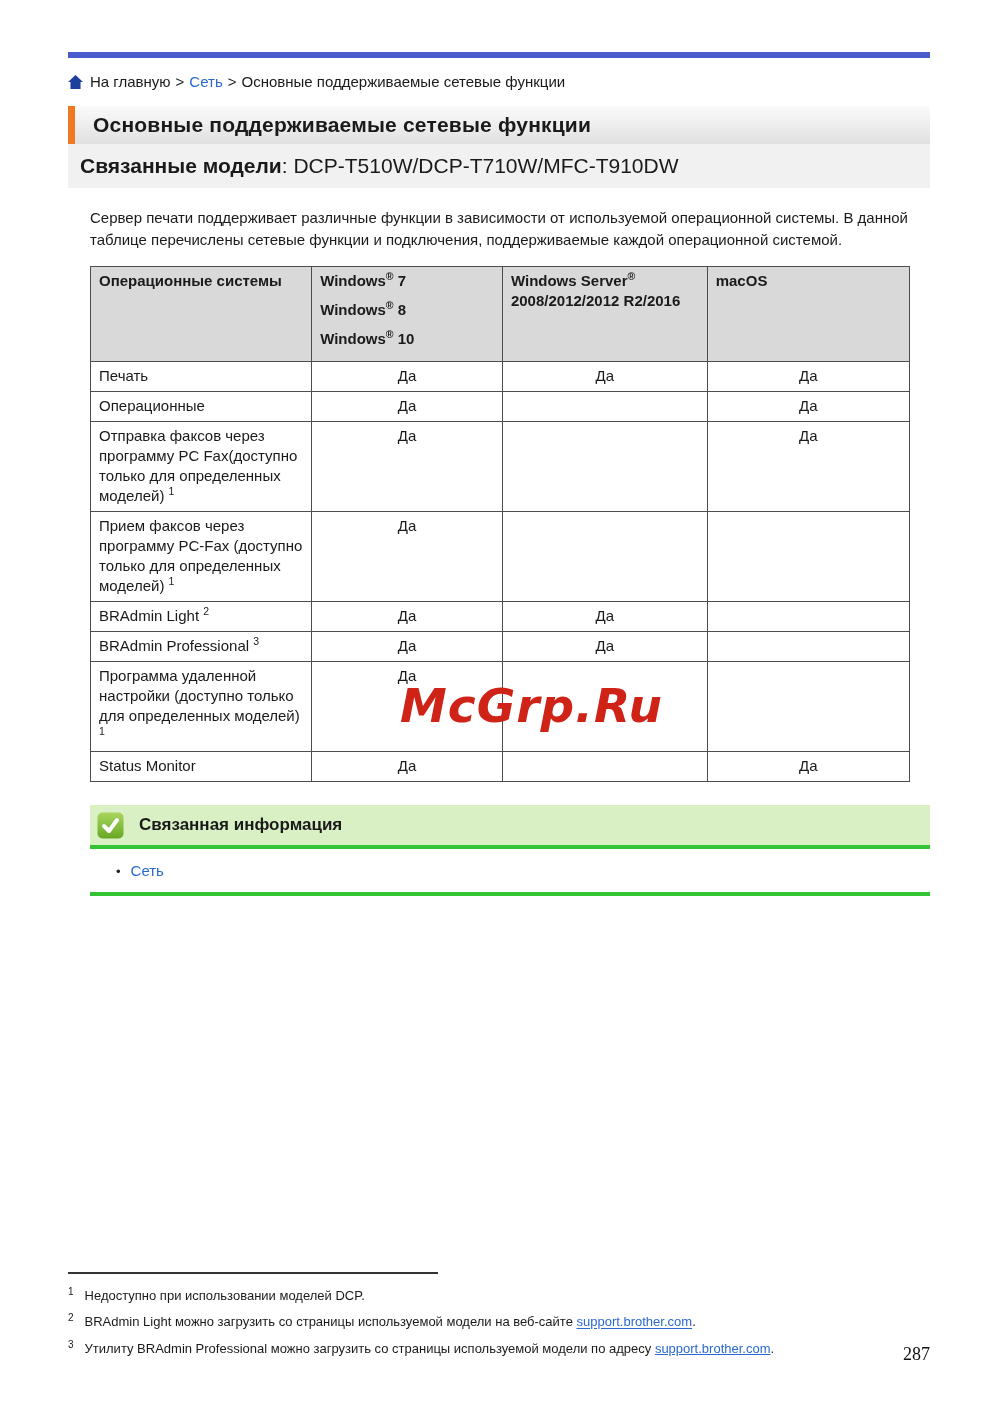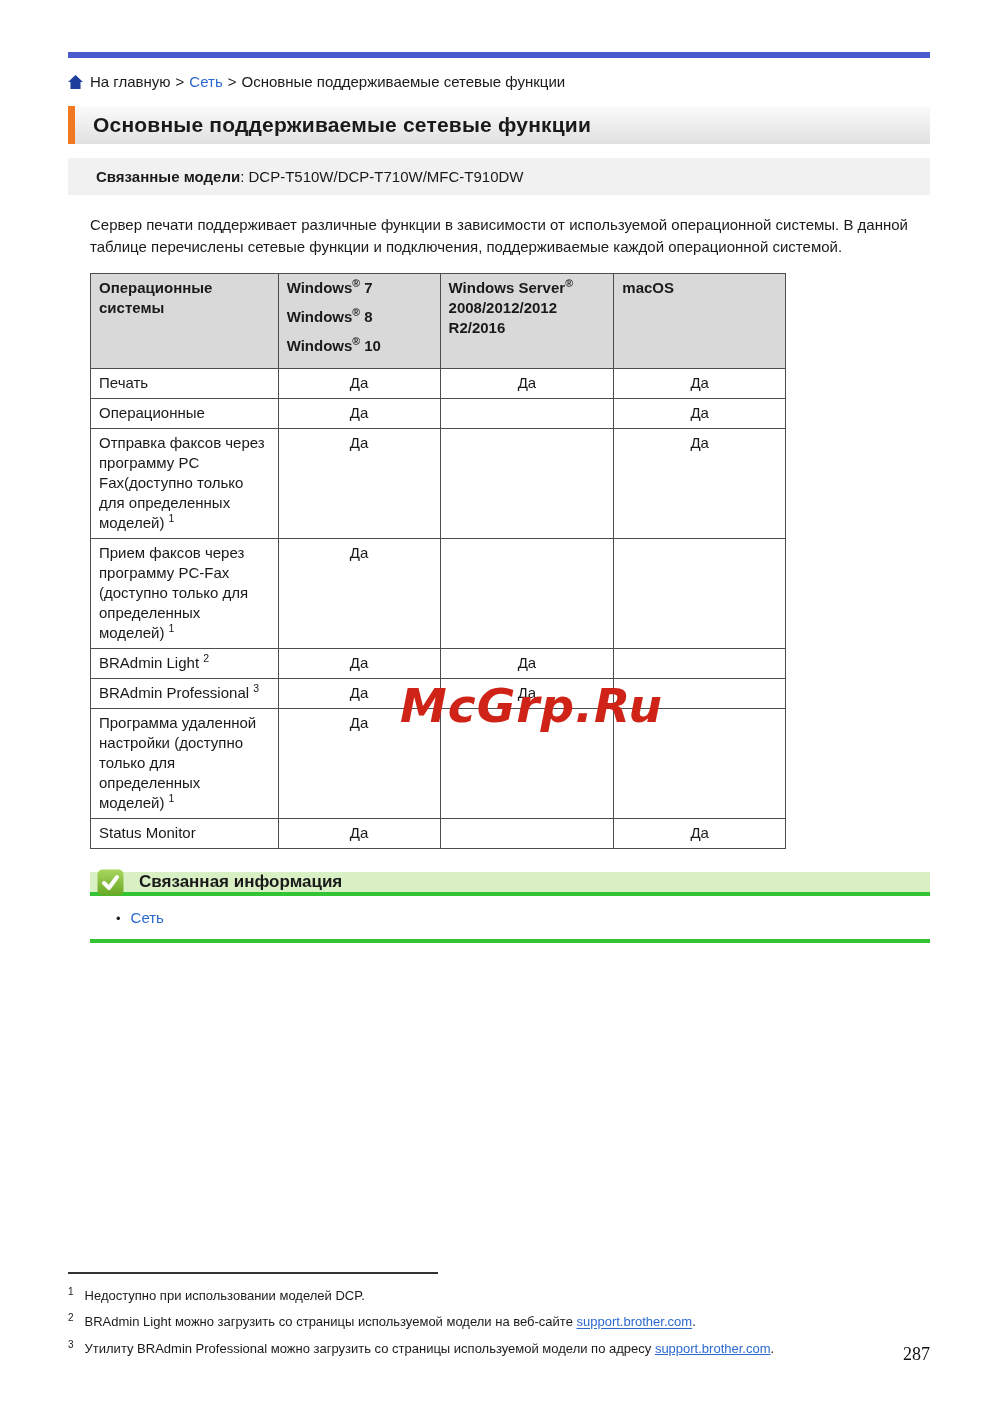--- a/index.html
+++ b/index.html
@@ -36,39 +36,38 @@
   }
   .orange-bar { width: 7px; background: #f07820; flex: 0 0 7px; }
   .page-title {
     font-size: 21px; font-weight: bold; margin: 0;
     display: flex; align-items: center; padding-left: 18px;
     letter-spacing: 0.2px;
   }
 
   
   .models-box {
-    margin-top: 14px;
     background: #f1f1f1;
-    padding: 10px 28px;
-    font-size: 15px;
+    padding: 10px 12px;
+    font-size: 21px;
   }
   .models-box b { font-weight: bold; }
 
   
   .intro {
     margin: 19px 0 0 22px;
     font-size: 15px;
     line-height: 22px;
     max-width: 842px;
   }
 
   
   .features-table {
     margin: 15px 0 0 22px;
-    width: 696px;
+    width: 820px;
     border-collapse: collapse;
     table-layout: fixed;
   }
   .features-table th, .features-table td {
     border: 1px solid #4d4d4d;
     padding: 4px 8px 5px 8px;
     vertical-align: top;
     font-size: 15px;
     line-height: 20px;
     word-wrap: break-word;
@@ -95,21 +94,21 @@
     color: #d02318;
     white-space: nowrap;
     letter-spacing: 1px;
     pointer-events: none;
   }
 
   
   .related-info { margin: 23px 0 0 22px; width: 840px; }
   .ri-bar {
     background: #d9efc4;
-    height: 20px;
+    height: 40px;
     display: flex; align-items: center;
     padding-left: 7px;
     text-align: center;
   }
   .check-icon { width: 27px; height: 27px; display: inline-flex; }
   .ri-title { font-size: 17px; font-weight: bold; margin-left: 15px; }
   .ri-line { height: 4px; background: #33c433; }
   .ri-links { list-style: none; margin: 13px 0 13px 26px; padding: 0; }
   .ri-links li { font-size: 15px; }
   .ri-links li::before { content: "•"; color: #222; margin-right: 10px; font-size: 13px; }

